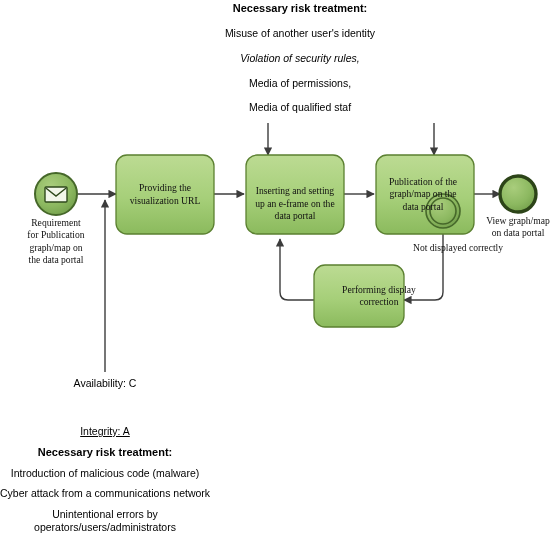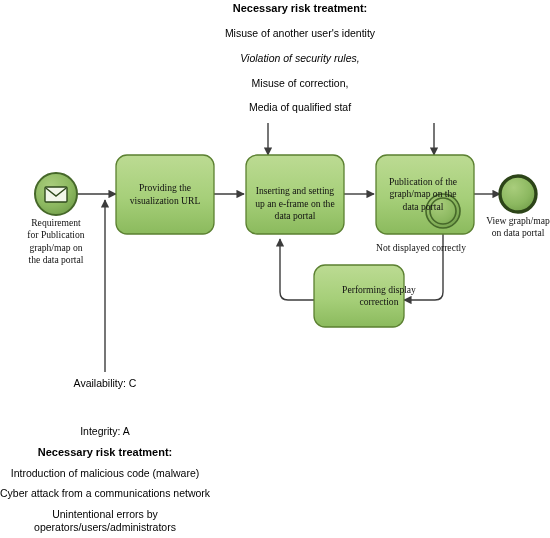--- a/index.html
+++ b/index.html
@@ -132,21 +132,21 @@
     </g>
 
     <g>
       <circle cx="518" cy="194" r="18" fill="url(#eventGrad)" stroke="#2c4418" stroke-width="3.4"></circle>
     </g>
   </svg>
 
   <div class="ann bold" style="left:200px; top:2px; width:200px;">Necessary risk treatment:</div>
   <div class="ann" style="left:200px; top:27px; width:200px;">Misuse of another user's identity</div>
   <div class="ann" style="left:200px; top:52px; width:200px;font-style:italic;">Violation of security rules,</div>
-  <div class="ann" style="left:200px; top:77px; width:200px;">Misuse of correction,</div>
+  <div class="ann" style="left:200px; top:77px; width:200px;">Media of permissions,</div>
   <div class="ann" style="left:200px; top:101px; width:200px;">Media of qualified staf</div>
 
   <div class="node-label" style="left:6px; top:217px; width:100px;">Requirement
 for Publication
 graph/map on
 the data portal</div>
 
   <div class="task-label" style="left:118px; top:155px; width:94px; height:79px;">Providing the
 visualization URL</div>
 
@@ -154,26 +154,26 @@
 up an e-frame on the
 data portal</div>
 
   <div class="task-label" style="left:377px; top:155px; width:92px; height:79px;font-family:Liberation Serif, serif;">Publication of the
 graph/map on the
 data portal</div>
 
   <div class="task-label" style="left:315px; top:265px; width:88px; height:62px;padding-left:20px;">Performing display
 correction</div>
 
-  <div class="edge-label" style="left:356px; top:242px; width:130px;">Not displayed correctly</div>
+  <div class="edge-label" style="left:393px; top:242px; width:130px;">Not displayed correctly</div>
 
   <div class="node-label" style="left:473px; top:215px; width:90px;">View graph/map
 on data portal</div>
 
   <div class="ann" style="left:15px; top:377px; width:180px;">Availability: C</div>
-  <div class="ann" style="left:15px; top:425px; width:180px;">Integrity: A</div>
+  <div class="ann" style="left:15px; top:425px; width:180px;text-decoration:underline;">Integrity: A</div>
   <div class="ann bold" style="left:15px; top:446px; width:180px;">Necessary risk treatment:</div>
   <div class="ann" style="left:5px; top:467px; width:200px;">Introduction of malicious code (malware)</div>
   <div class="ann" style="left:0px; top:487px; width:210px;">Cyber attack from a communications network</div>
   <div class="ann" style="left:15px; top:508px; width:180px;">Unintentional errors by
 operators/users/administrators</div>
 
 </div>
 
 </body></html>

